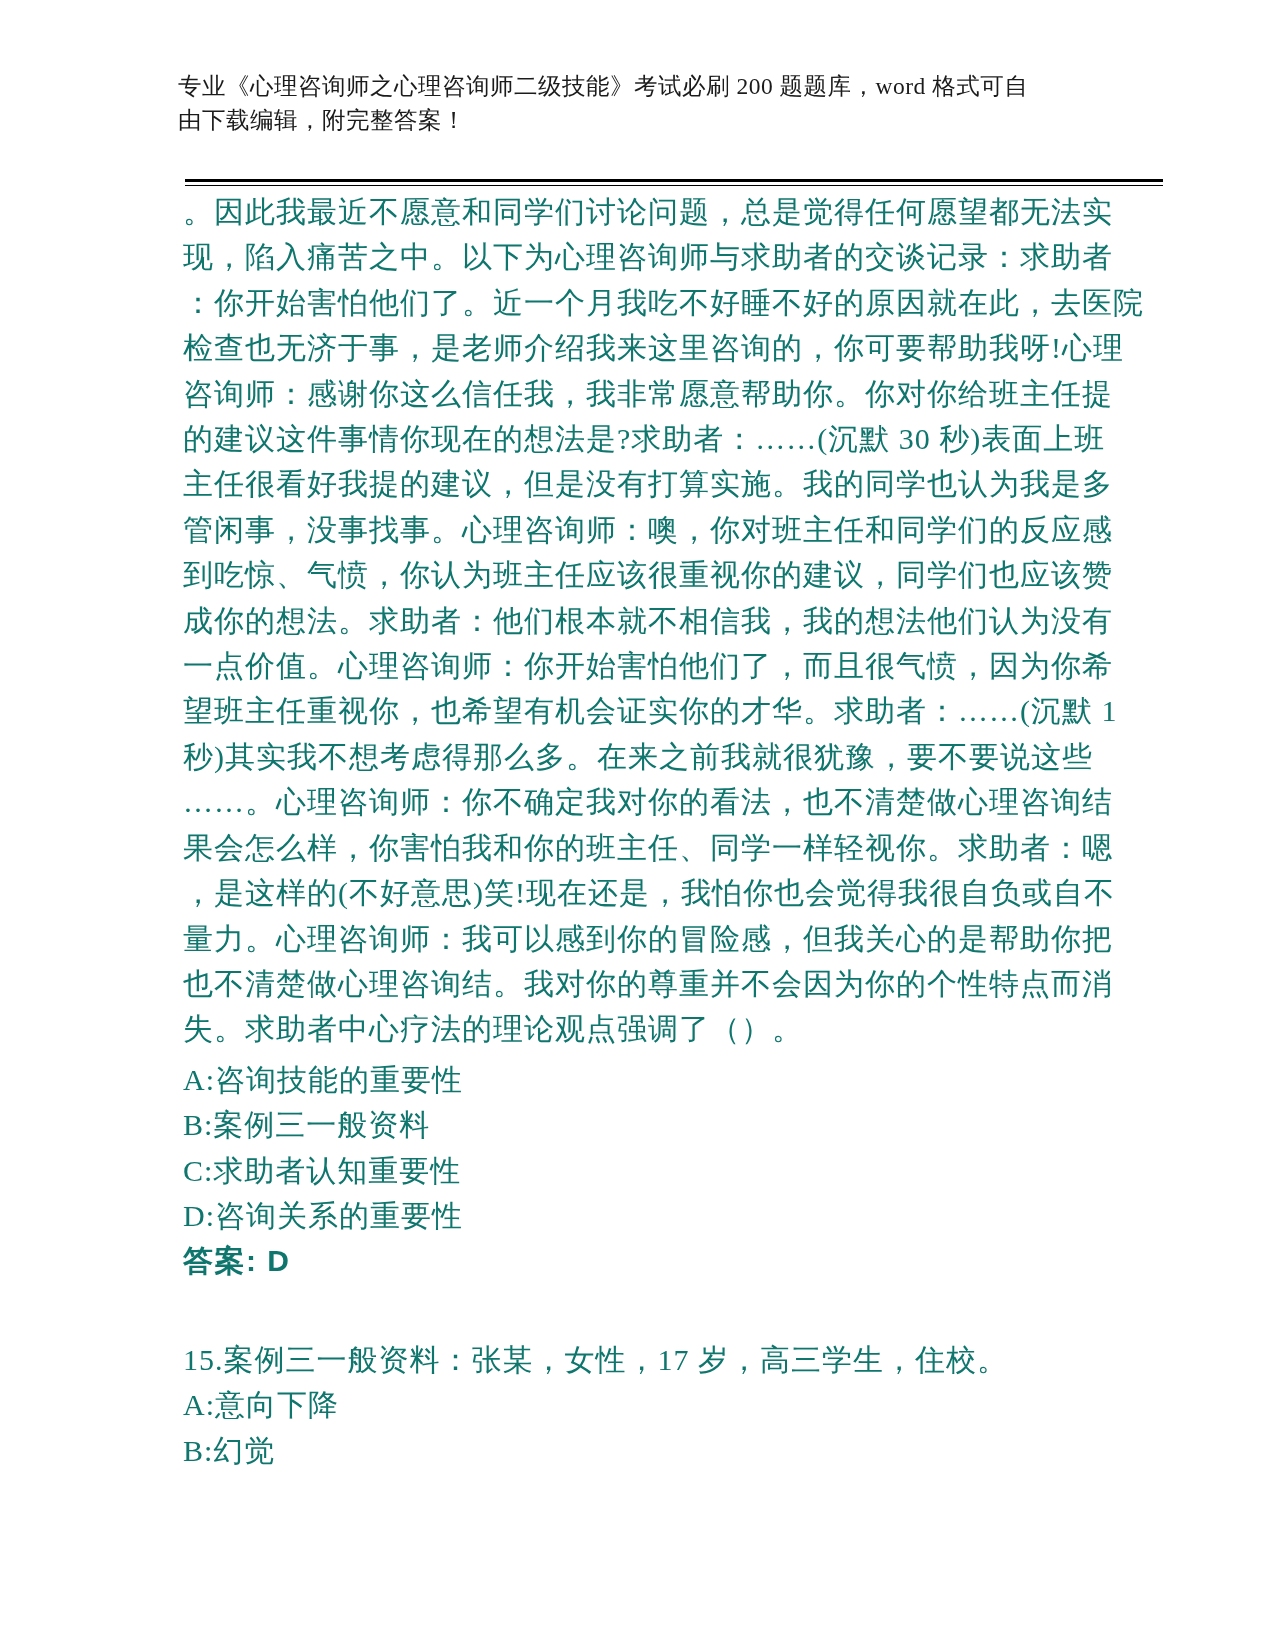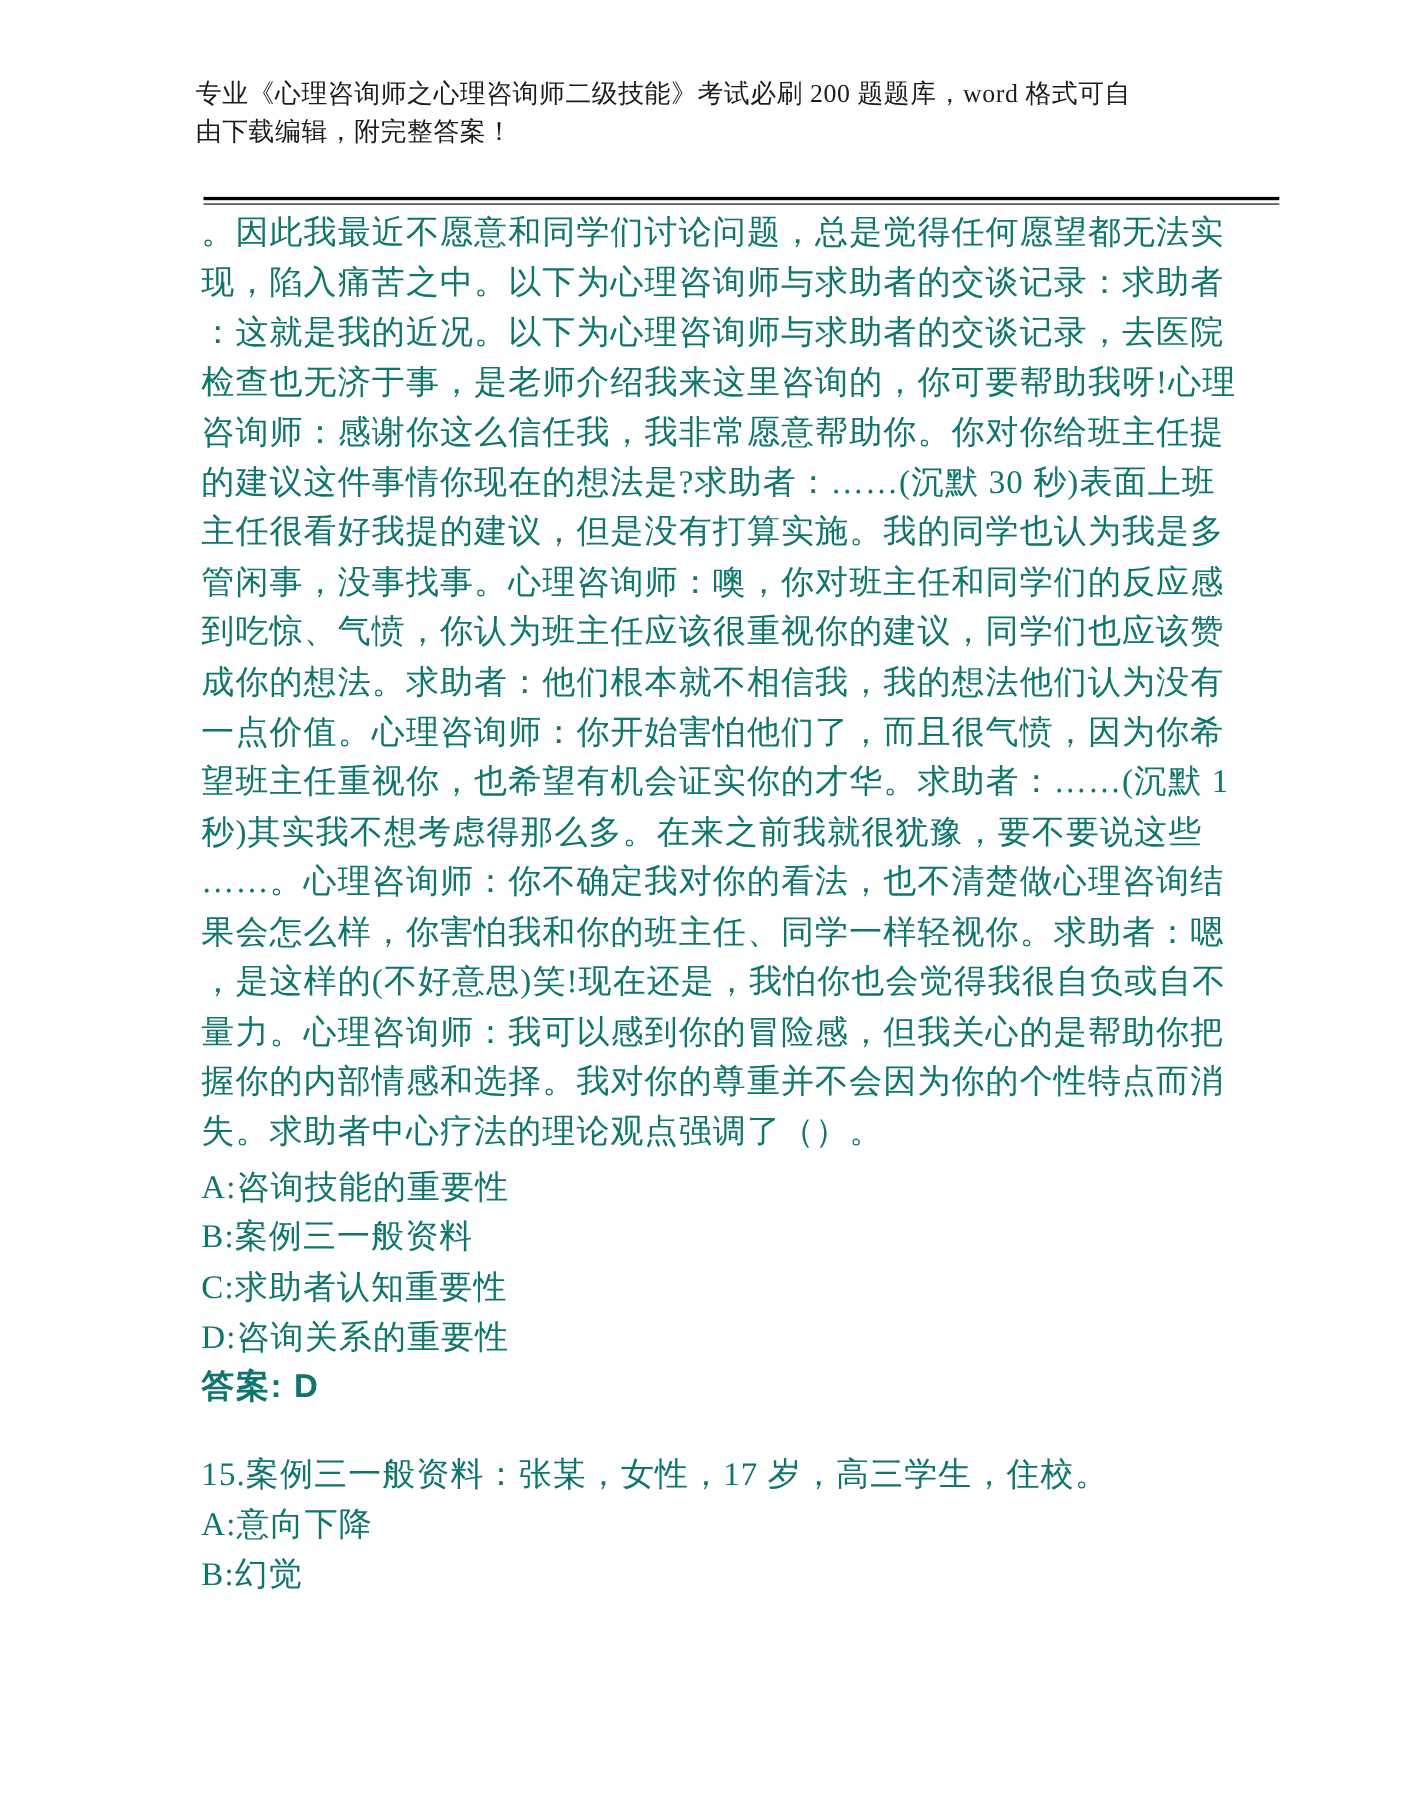--- a/index.html
+++ b/index.html
@@ -58,21 +58,21 @@
   .options.q15 { margin-top: 0; }
   .opt { white-space: nowrap; }
   .opt-label { display: inline-block; }
   .opt-text { }
   .answer {
     font-weight: 700;
     font-family: "Liberation Sans", "DejaVu Sans", sans-serif;
     letter-spacing: 1.5px;
   }
   .stem {
-    margin-top: 34px;
+    margin-top: 53px;
     white-space: nowrap;
   }
 </style>
 </head>
 <body>
 
 <div class="page">
 
   <div class="header">
 
@@ -84,21 +84,21 @@
   <div class="separator"></div>
 
   <div class="content">
 
     <div class="para">
 
         <div class="body-line">。因此我最近不愿意和同学们讨论问题，总是觉得任何愿望都无法实</div>
 
         <div class="body-line">现，陷入痛苦之中。以下为心理咨询师与求助者的交谈记录：求助者</div>
 
-        <div class="body-line">：这就是我的近况。以下为心理咨询师与求助者的交谈记录，去医院</div>
+        <div class="body-line">：你开始害怕他们了。近一个月我吃不好睡不好的原因就在此，去医院</div>
 
         <div class="body-line">检查也无济于事，是老师介绍我来这里咨询的，你可要帮助我呀!心理</div>
 
         <div class="body-line">咨询师：感谢你这么信任我，我非常愿意帮助你。你对你给班主任提</div>
 
         <div class="body-line">的建议这件事情你现在的想法是?求助者：……(沉默 30 秒)表面上班</div>
 
         <div class="body-line">主任很看好我提的建议，但是没有打算实施。我的同学也认为我是多</div>
 
         <div class="body-line">管闲事，没事找事。心理咨询师：噢，你对班主任和同学们的反应感</div>
@@ -114,21 +114,21 @@
         <div class="body-line">秒)其实我不想考虑得那么多。在来之前我就很犹豫，要不要说这些</div>
 
         <div class="body-line">……。心理咨询师：你不确定我对你的看法，也不清楚做心理咨询结</div>
 
         <div class="body-line">果会怎么样，你害怕我和你的班主任、同学一样轻视你。求助者：嗯</div>
 
         <div class="body-line">，是这样的(不好意思)笑!现在还是，我怕你也会觉得我很自负或自不</div>
 
         <div class="body-line">量力。心理咨询师：我可以感到你的冒险感，但我关心的是帮助你把</div>
 
-        <div class="body-line">握你的内部情感和选择。我对你的尊重并不会因为你的个性特点而消</div>
+        <div class="body-line">也不清楚做心理咨询结。我对你的尊重并不会因为你的个性特点而消</div>
 
         <div class="body-line">失。求助者中心疗法的理论观点强调了（）。</div>
       </div>
 
     <div class="options">
 
         <div class="opt"><span class="opt-label">A:</span><span class="opt-text">咨询技能的重要性</span></div>
 
         <div class="opt"><span class="opt-label">B:</span><span class="opt-text">案例三一般资料</span></div>
 

